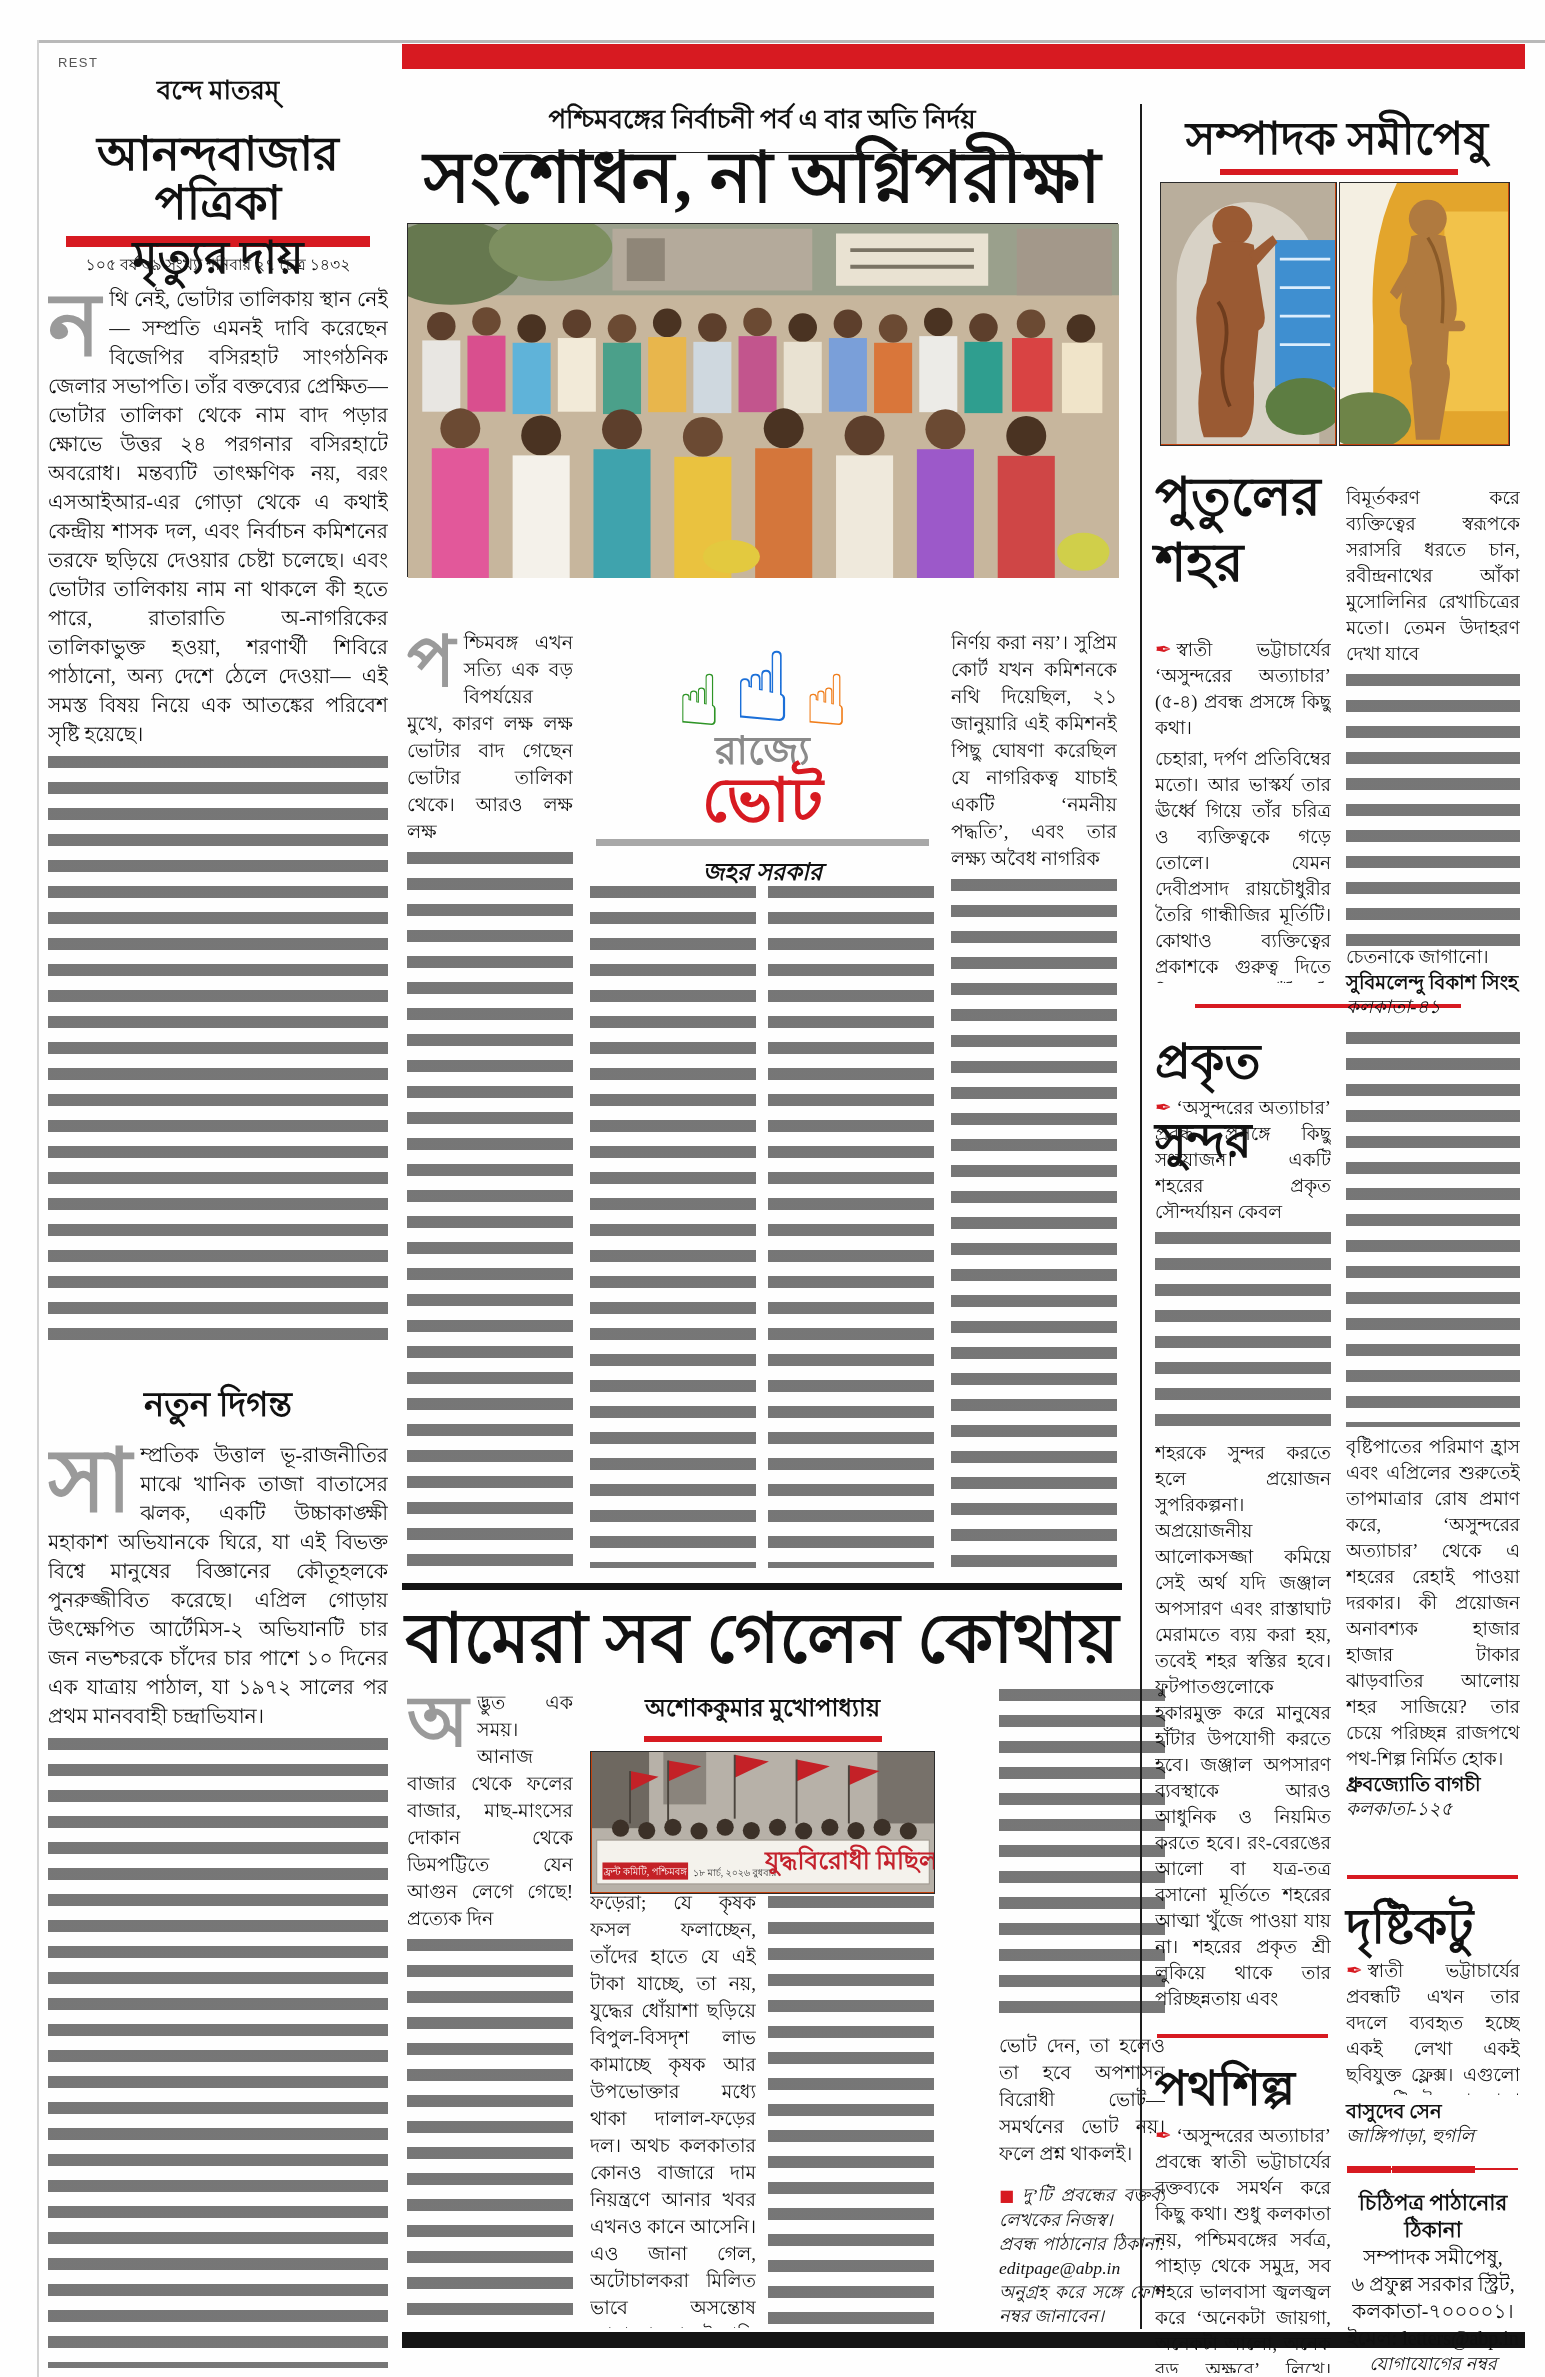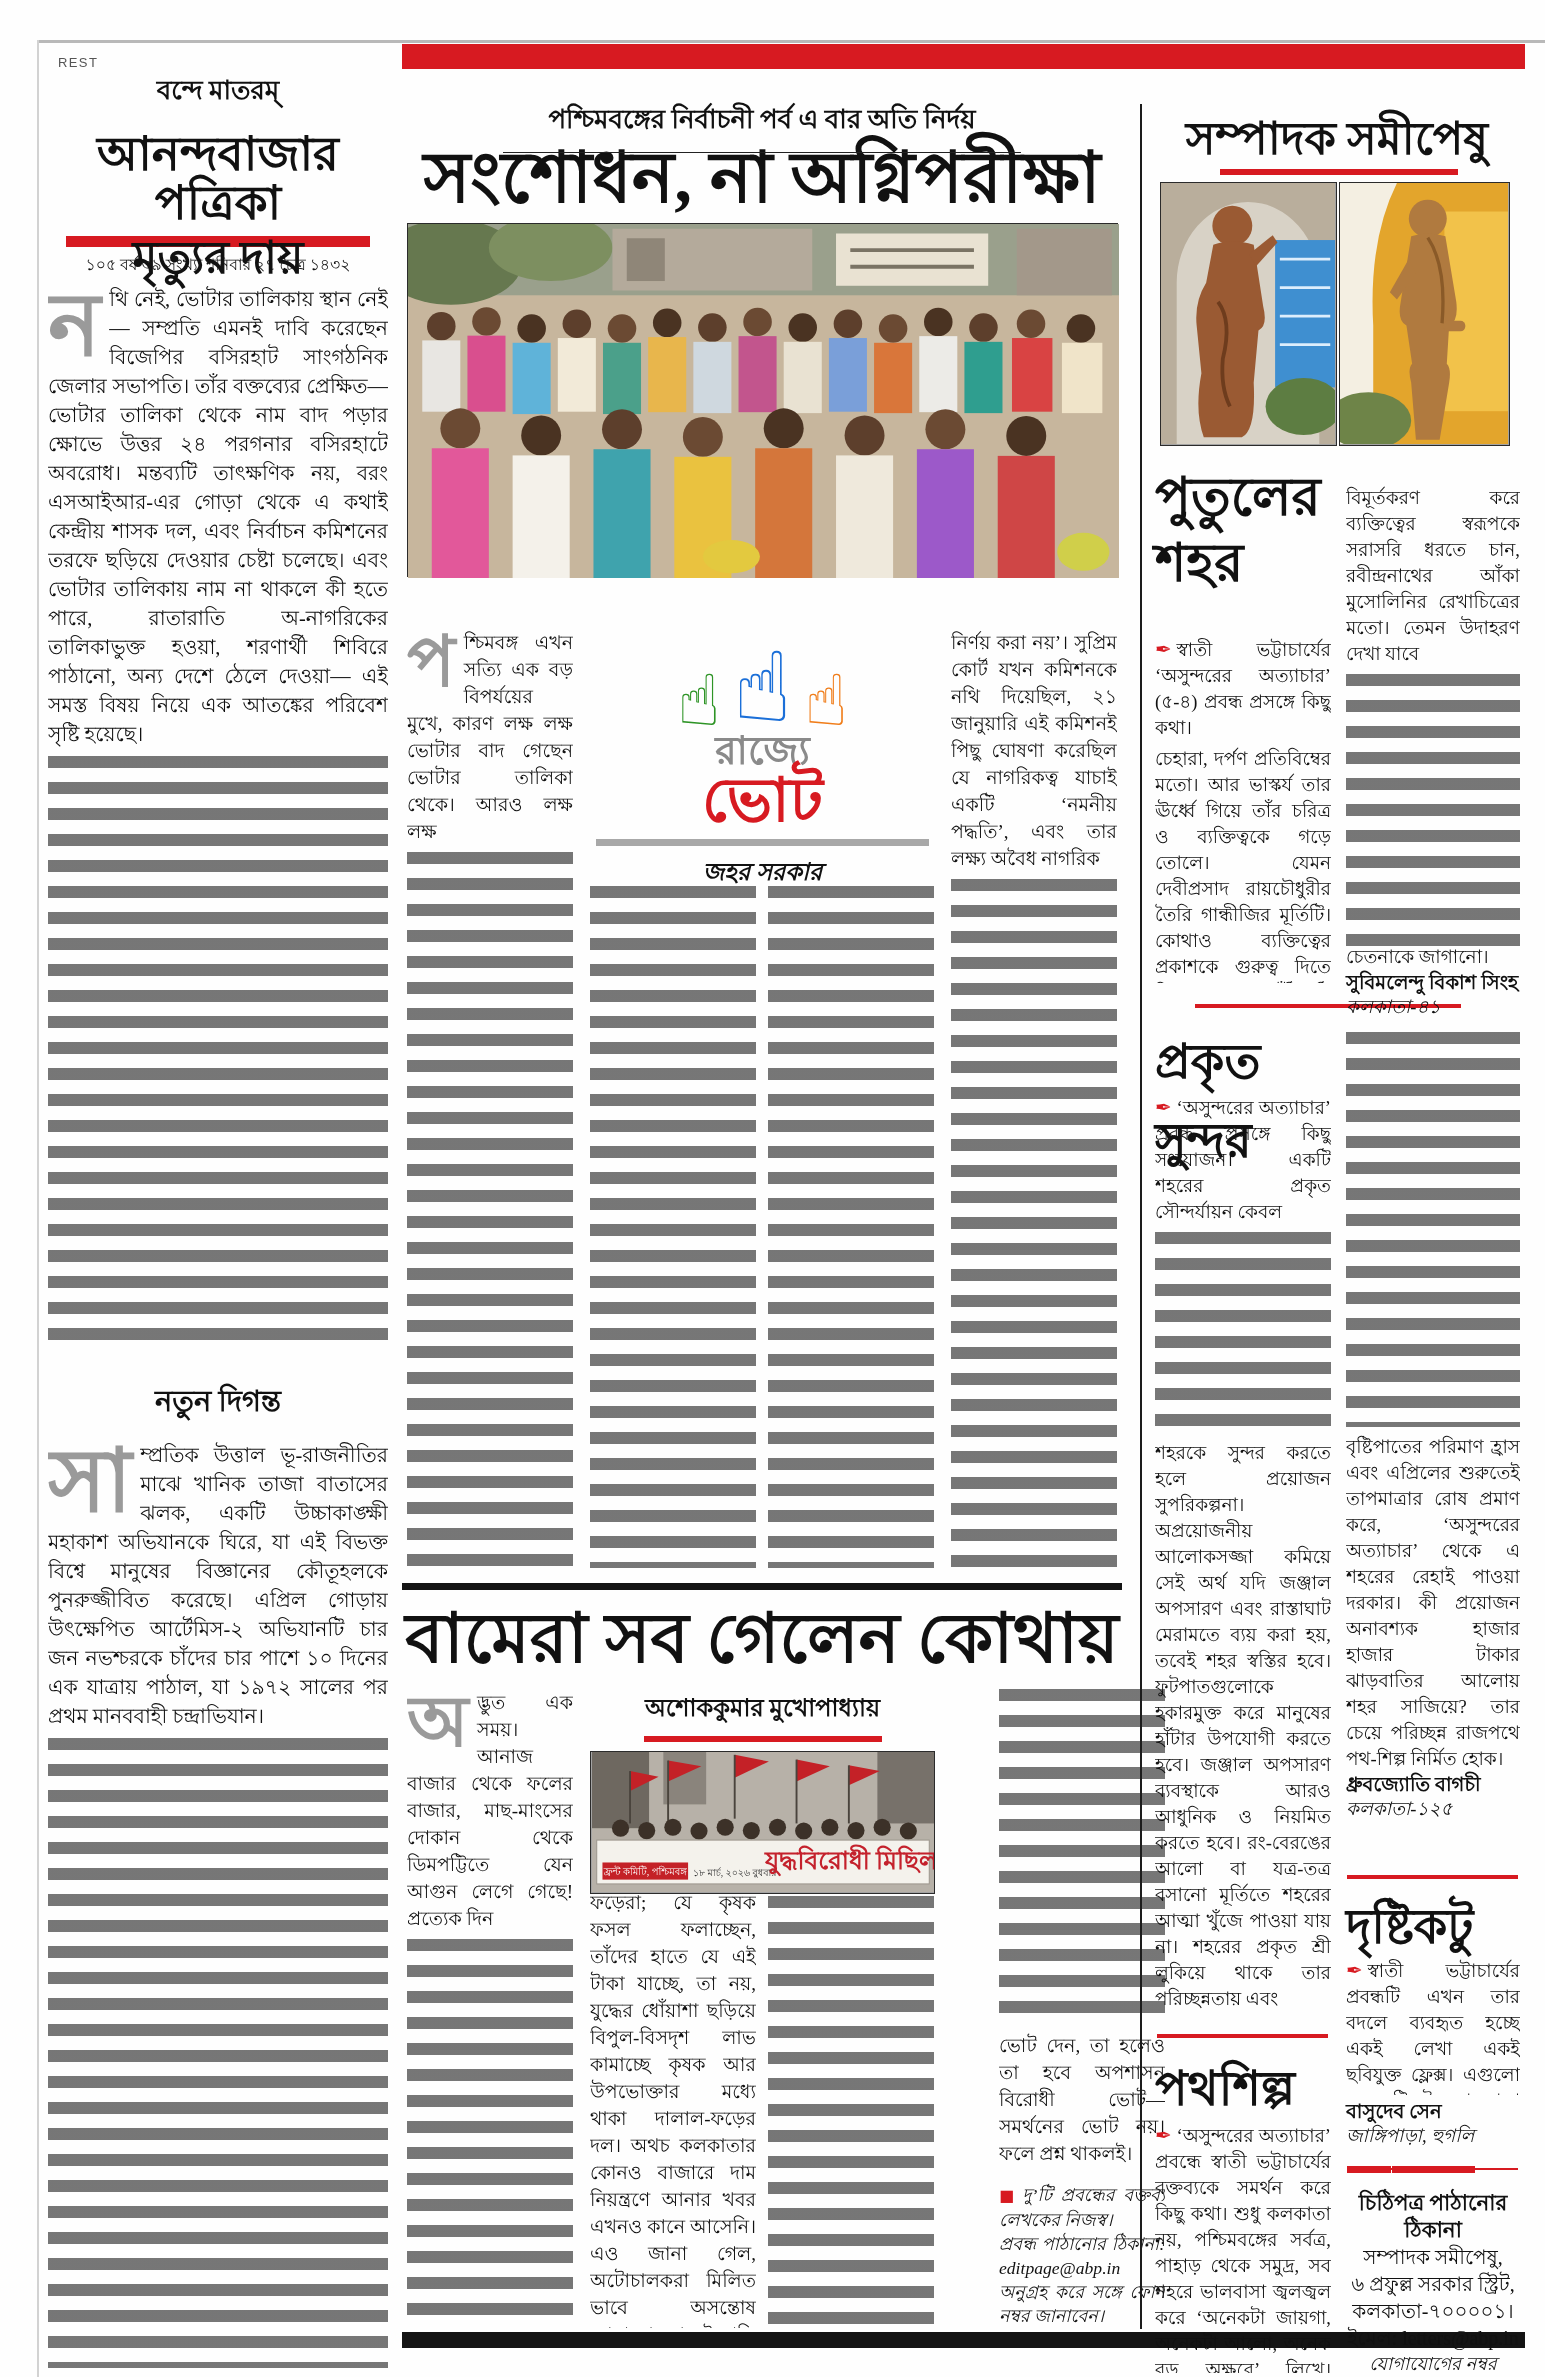--- a/index.html
+++ b/index.html
@@ -18,21 +18,21 @@
   .colflex{display:flex;flex-direction:column;overflow:hidden;}
   .fx{flex:1 1 auto;min-height:19px;margin-top:6.7px;
       background:repeating-linear-gradient(180deg,rgba(35,35,35,.62) 0 12.4px,transparent 12.4px 26px);}
   .dropcap{float:left;font-weight:bold;color:#9a9a9a;font-size:88px;line-height:71px;padding:4.8px 8.6px 0 0;}
   .rule-red{background:#d71a21;height:3.8px;}
   .nib{color:#d71a21;font-size:20px;padding-right:4.8px;font-family:"DejaVu Sans",sans-serif;}
   .sqr{color:#d71a21;font-size:16px;padding-right:3.8px;font-family:"DejaVu Sans",sans-serif;}
   .sig{font-size:19.5px;line-height:25px;font-weight:bold;}
   .sigaddr{font-size:18.5px;line-height:24px;font-style:italic;}
   .hand{font-family:"DejaVu Sans",sans-serif;line-height:1;}
-  .photoframe{border:1.4px solid #2b2b2b;box-sizing:border-box;background:#a3a3a3;}
+  .photoframe{border:1.4px solid #2b2b2b;box-sizing:border-box;background:#c2410c;}
   svg text{font-family:"Liberation Serif","DejaVu Serif",serif;}
 </style>
 </head>
 <body>
 
 <div id="page">
 
   <div class="abs" style="left:37px;top:40px;width:1508px;height:2.9px;background:#b9b9b9;"></div>
   <div class="abs" style="left:37px;top:40px;width:2.4px;height:2349px;background:#d2d2d2;"></div>
 
@@ -46,21 +46,21 @@
   </div>
 
   <div class="abs ctr b" style="left:48px;top:223px;width:340px;font-size:45px;">মৃত্যুর দায়</div>
   <div class="abs colflex edtxt jst" style="left:48px;top:285px;width:340px;height:1065px;">
     <div>
       <span class="dropcap">ন</span><span>থি নেই, ভোটার তালিকায় স্থান নেই— সম্প্রতি এমনই দাবি করেছেন বিজেপির বসিরহাট সাংগঠনিক জেলার সভাপতি। তাঁর বক্তব্যের প্রেক্ষিত— ভোটার তালিকা থেকে নাম বাদ পড়ার ক্ষোভে উত্তর ২৪ পরগনার বসিরহাটে অবরোধ। মন্তব্যটি তাৎক্ষণিক নয়, বরং এসআইআর-এর গোড়া থেকে এ কথাই কেন্দ্রীয় শাসক দল, এবং নির্বাচন কমিশনের তরফে ছড়িয়ে দেওয়ার চেষ্টা চলেছে। এবং ভোটার তালিকায় নাম না থাকলে কী হতে পারে, রাতারাতি অ-নাগরিকের তালিকাভুক্ত হওয়া, শরণার্থী শিবিরে পাঠানো, অন্য দেশে ঠেলে দেওয়া— এই সমস্ত বিষয় নিয়ে এক আতঙ্কের পরিবেশ সৃষ্টি হয়েছে।</span>
     </div>
     <div class="fx"></div>
   </div>
 
-  <div class="abs ctr b" style="left:48px;top:1378px;width:340px;font-size:29px;">নতুন দিগন্ত</div>
+  <div class="abs ctr b" style="left:48px;top:1378px;width:340px;font-size:34px;">নতুন দিগন্ত</div>
   <div class="abs colflex edtxt jst" style="left:48px;top:1441px;width:340px;height:927px;">
     <div>
       <span class="dropcap">সা</span><span>ম্প্রতিক উত্তাল ভূ-রাজনীতির মাঝে খানিক তাজা বাতাসের ঝলক, একটি উচ্চাকাঙ্ক্ষী মহাকাশ অভিযানকে ঘিরে, যা এই বিভক্ত বিশ্বে মানুষের বিজ্ঞানের কৌতূহলকে পুনরুজ্জীবিত করেছে। এপ্রিল গোড়ায় উৎক্ষেপিত আর্টেমিস-২ অভিযানটি চার জন নভশ্চরকে চাঁদের চার পাশে ১০ দিনের এক যাত্রায় পাঠাল, যা ১৯৭২ সালের পর প্রথম মানববাহী চন্দ্রাভিযান।</span>
     </div>
     <div class="fx"></div>
   </div>
 
   <div class="abs red" style="left:402px;top:44px;width:1123px;height:25px;"></div>
 
   <div class="abs ctr b" style="left:402px;top:141px;width:720px;font-size:71px;line-height:1.05;">সংশোধন, না অগ্নিপরীক্ষা</div>

